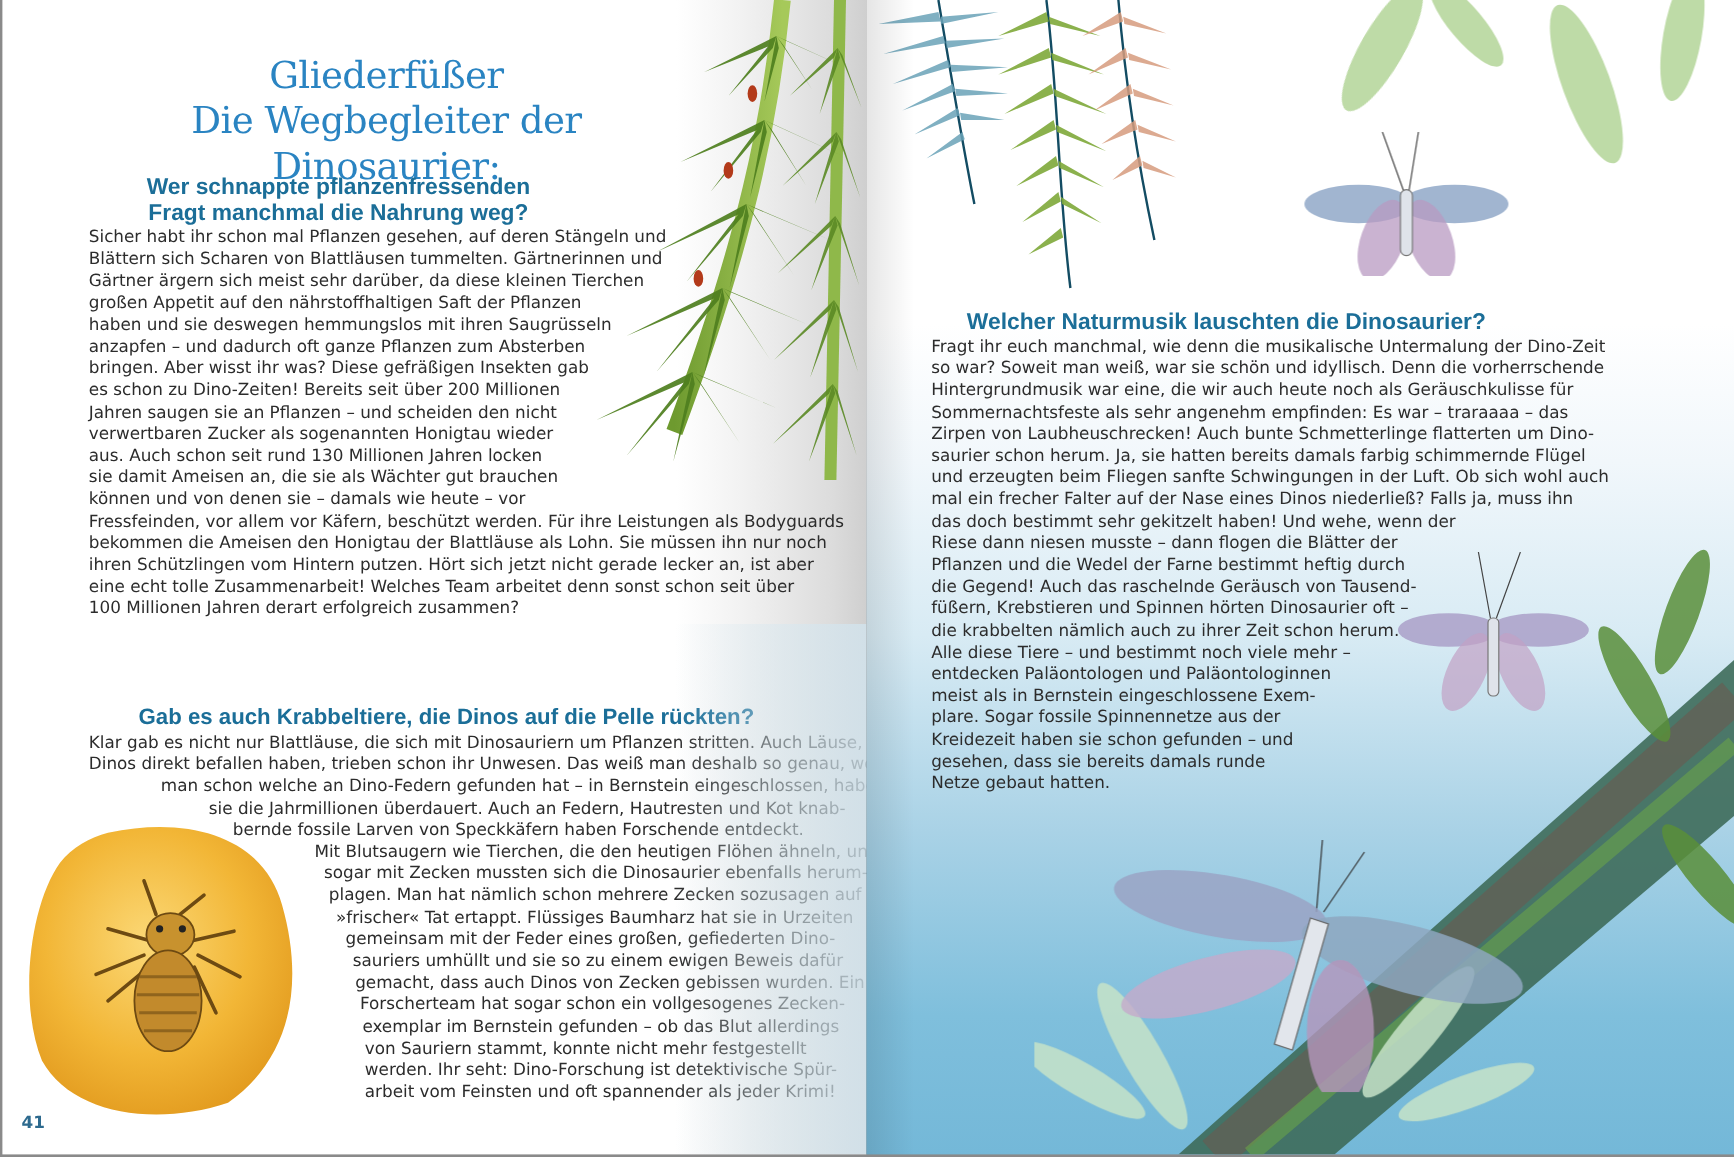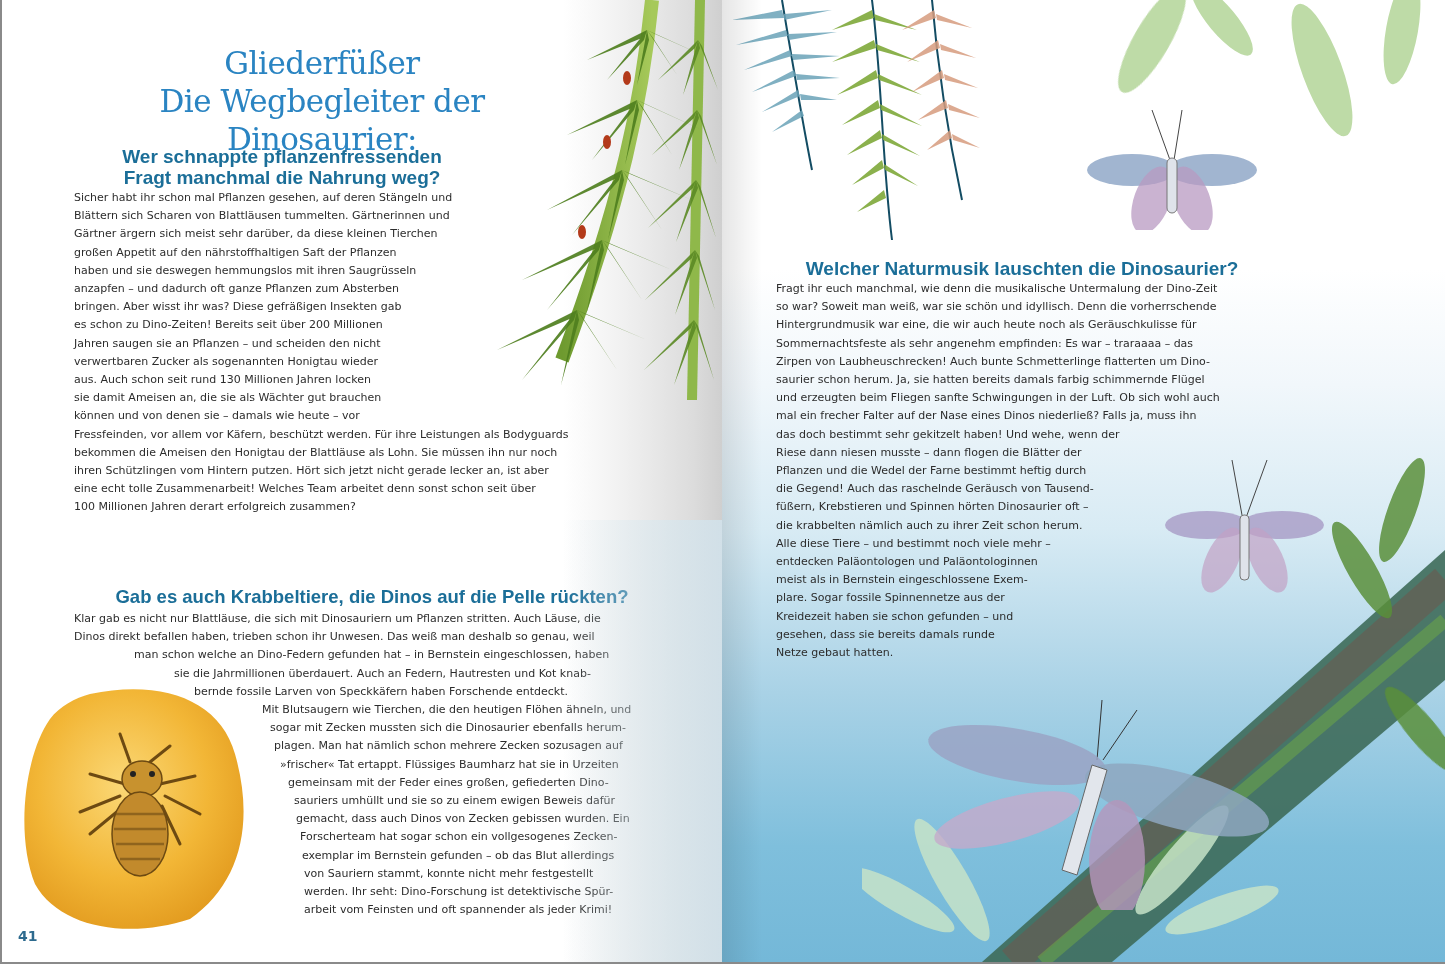--- a/index.html
+++ b/index.html
@@ -31,21 +31,21 @@
   .main-title {
     position: absolute; left: 60px; top: 44px; width: 520px; text-align: center;
     font-family: "DejaVu Serif", serif; font-size: 31px; line-height: 38px;
     color: #2a84c2; letter-spacing: -0.5px;
   }
   .q-head {
     position: absolute; font-family: Liberation Sans, sans-serif; font-weight: bold;
     color: #1b6e98; font-size: 19px; line-height: 21px; text-align: center;
   }
   .body-text {
-    position: absolute; font-family: "DejaVu Sans", sans-serif; font-size: 11px;
+    position: absolute; font-family: "DejaVu Sans", sans-serif; font-size: 14px;
     line-height: 18.2px; color: #2c2c2c; white-space: pre;
   }
   .body-text span { display: block; }
 
   .page-num-left {
     position: absolute; left: 16px; top: 928px; font-weight: bold; font-size: 14px; color: #2d6a8e;
   }
   .art { position: absolute; pointer-events: none; }
 </style>
 </head>

